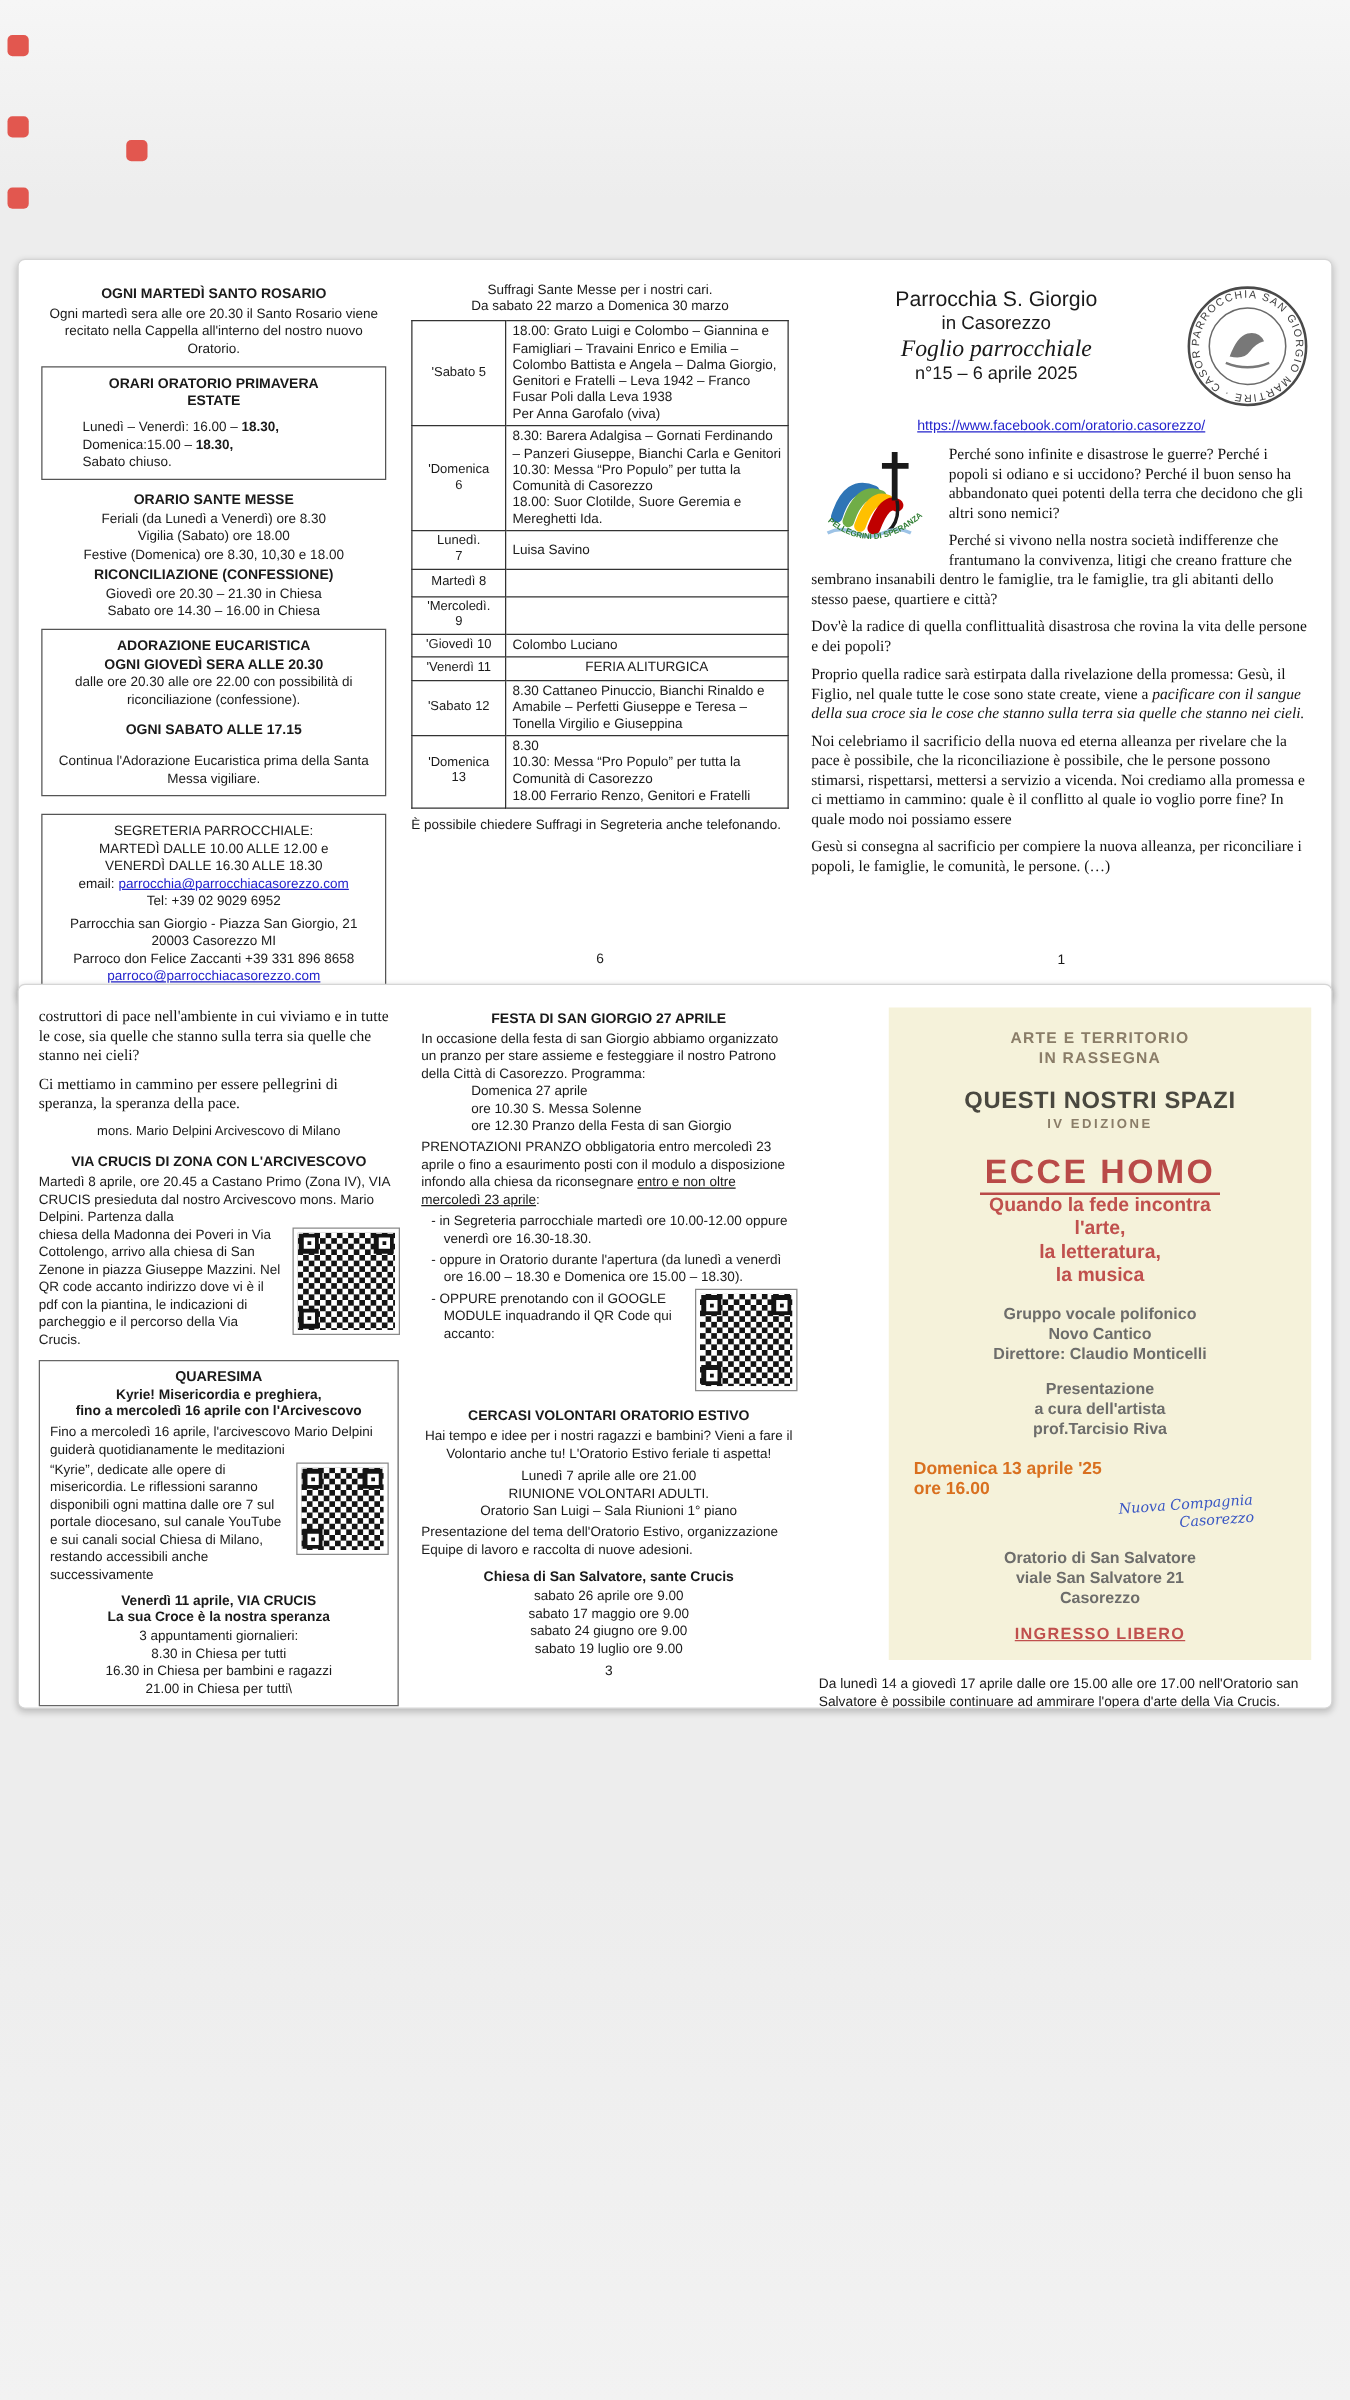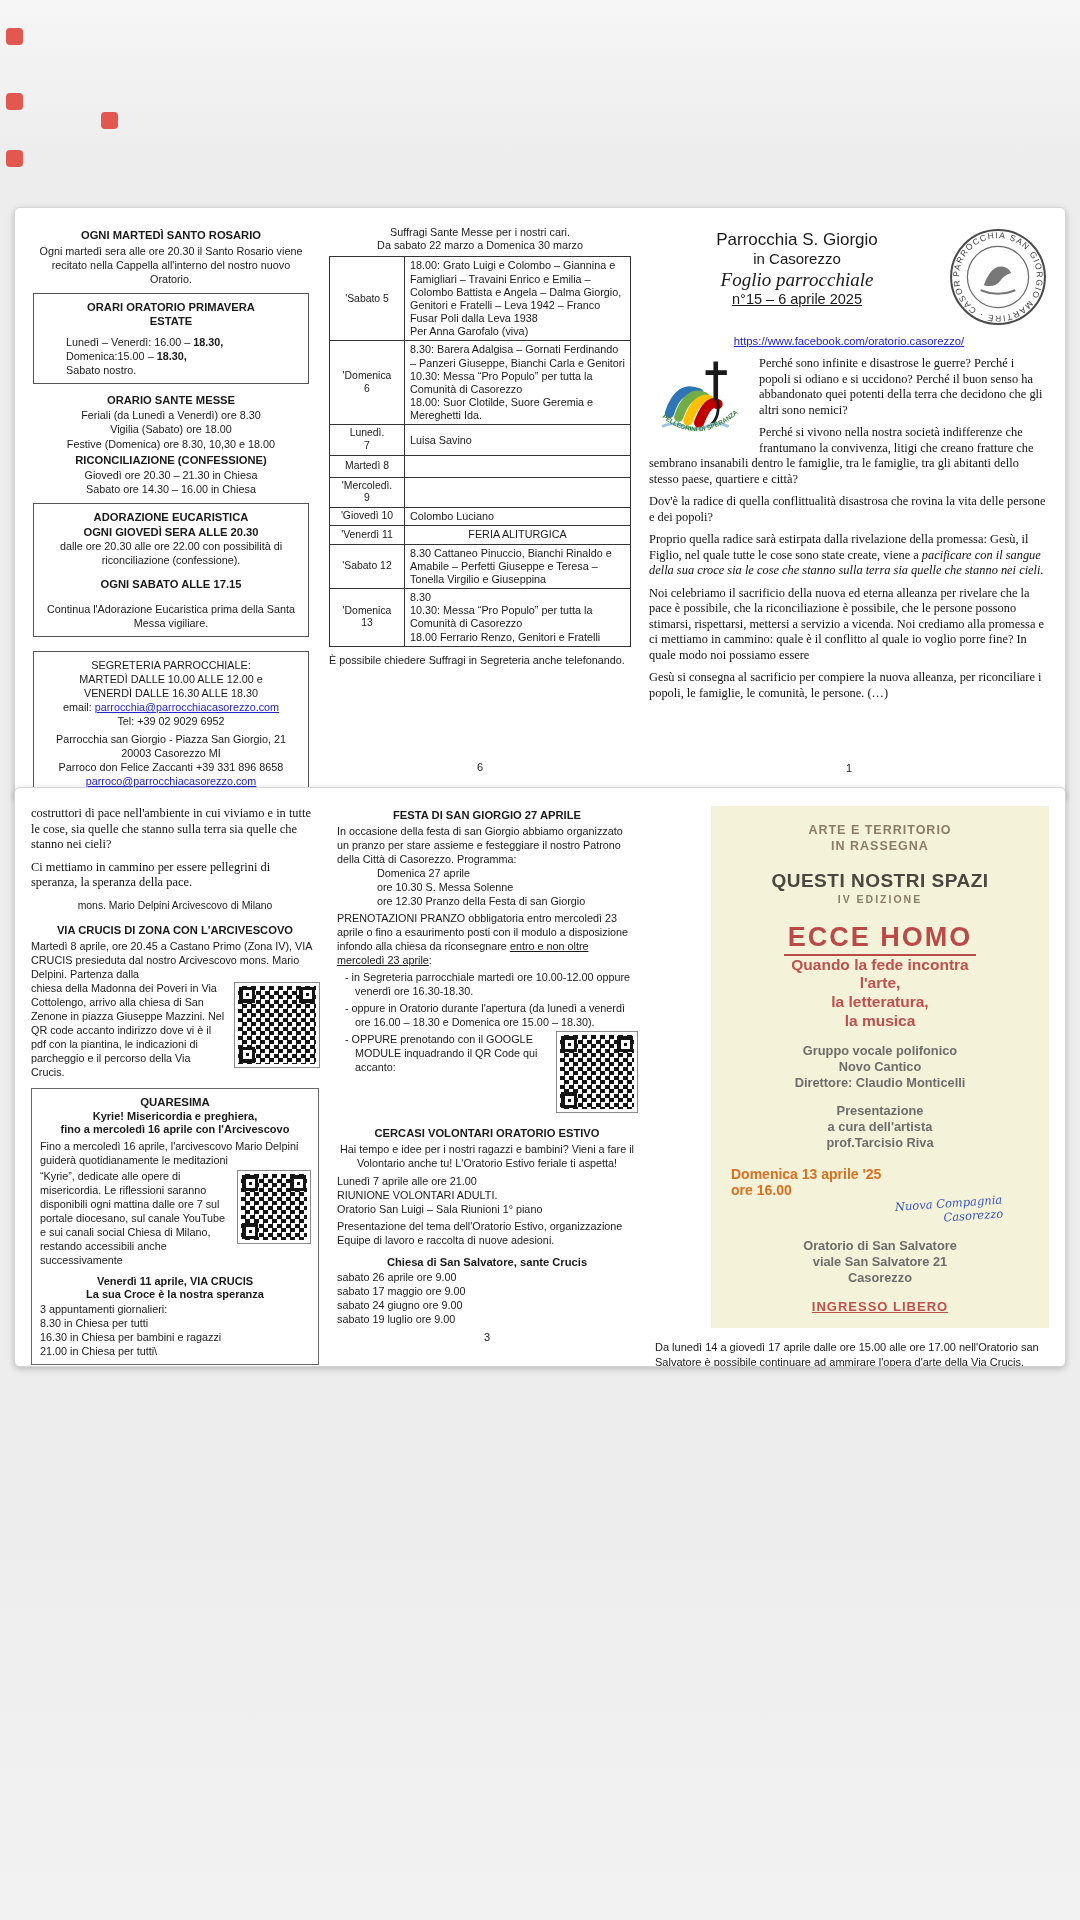--- a/index.html
+++ b/index.html
@@ -29,36 +29,36 @@
   td.cell div{margin:0;}
   .cell-center{text-align:center;}
   .note{margin-top:7px;text-align:left;}
   
   .colC{flex:1;}
   .hdr{display:flex;align-items:flex-start;}
   .htext{flex:1;text-align:center;padding-top:4px;}
   .t1{font-size:17px;}
   .t2{font-size:15px;}
   .t3{font-family:"Liberation Serif",serif;font-style:italic;font-size:19px;margin-top:2px;}
-  .t4{font-size:14.5px;text-decoration:underline;}
+  .t4{font-size:14.5px;}
   .fb{display:block;text-align:center;font-size:11.3px;margin:7px 0 9px;}
   .seal{width:102px;height:102px;flex:none;margin-left:2px;}
   .jub{width:102px;height:88px;float:left;margin:0 8px 0 0;}
   .serif p{font-family:"Liberation Serif",serif;font-size:12.4px;line-height:1.25;margin:0 0 7px;text-align:left;color:#111;}
   .it{font-style:italic;}
   
   .colD{width:288px;flex:none;font-size:10.8px;line-height:1.3;}
   .colD .sign{font-size:10.4px;text-align:center;margin:1px 0 9px;}
   .colD .h{font-weight:bold;font-size:11.2px;margin:2px 0 1px;text-align:center;}
   .jtext{text-align:left;}
   .qbox{border:1.3px solid #666;padding:6px 8px;margin-top:9px;}
   .qbox .bt{font-weight:bold;text-align:center;font-size:11.4px;}
   .qbox .bs{font-weight:bold;text-align:center;font-size:11px;line-height:1.25;}
   .qbox .body{text-align:left;margin-top:2px;}
-  .cline{}
+  .cline{text-align:center;}
   .colE{width:300px;flex:none;font-size:10.8px;line-height:1.3;}
   .colE .h{font-weight:bold;font-size:11.2px;text-align:center;margin:2px 0 1px;}
   .prog{padding-left:40px;text-align:left;}
   .bullet{padding-left:18px;text-indent:-10px;text-align:left;margin-top:3px;}
   .und{text-decoration:underline;}
   .colF{flex:1;}
   .poster{margin-left:auto;width:338px;background:#f5f2da;text-align:center;padding:16px 10px 14px;box-sizing:border-box;}
   .k1{color:#8a7d68;font-weight:bold;font-size:12.5px;letter-spacing:1px;line-height:1.3;}
   .pt{color:#49483f;font-weight:bold;font-size:19px;letter-spacing:.5px;margin-top:15px;}
   .ed{color:#8a7d68;font-weight:bold;font-size:10.5px;letter-spacing:2px;margin-top:1px;}
@@ -96,21 +96,21 @@
 
       <div class="col colA">
         <div class="h">OGNI MARTEDÌ SANTO ROSARIO</div>
         <div>Ogni martedì sera alle ore 20.30 il Santo Rosario viene recitato nella Cappella all'interno del nostro nuovo Oratorio.</div>
         <div class="bx">
           <div class="h" style="margin:0">ORARI ORATORIO PRIMAVERA</div>
           <div class="h" style="margin:0">ESTATE</div>
           <div class="leftlines">
             <div><span>Lunedì – Venerdì: 16.00 – </span><b>18.30,</b></div>
             <div><span>Domenica:15.00 – </span><b>18.30,</b></div>
-            <div>Sabato nostro.</div>
+            <div>Sabato chiuso.</div>
           </div>
         </div>
         <div class="h">ORARIO SANTE MESSE</div>
         <div>Feriali (da Lunedì a Venerdì) ore 8.30</div>
         <div>Vigilia (Sabato) ore 18.00</div>
         <div>Festive (Domenica) ore 8.30, 10,30 e 18.00</div>
         <div class="gap8"></div>
         <div class="h">RICONCILIAZIONE (CONFESSIONE)</div>
         <div>Giovedì ore 20.30 – 21.30 in Chiesa</div>
         <div>Sabato ore 14.30 – 16.00 in Chiesa</div>

